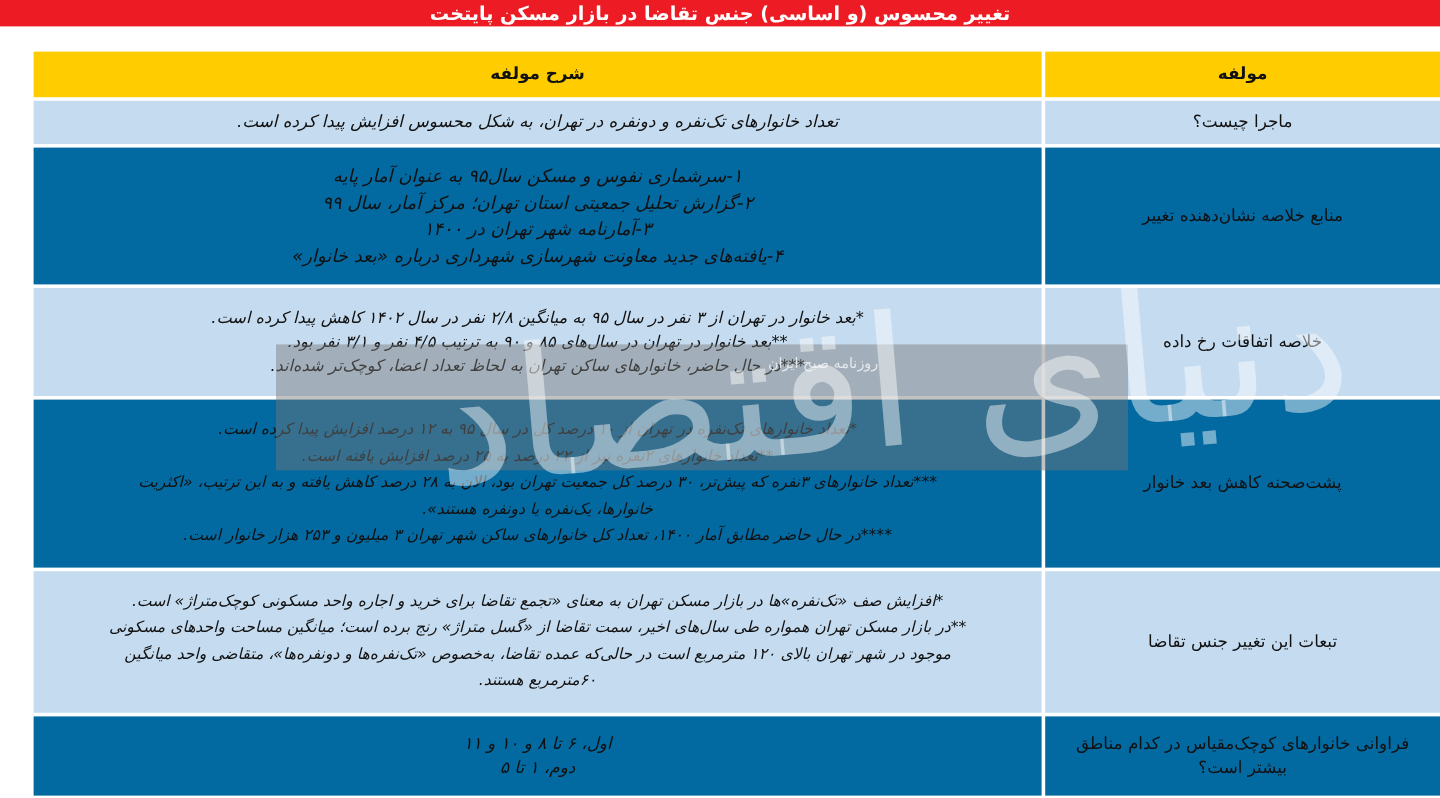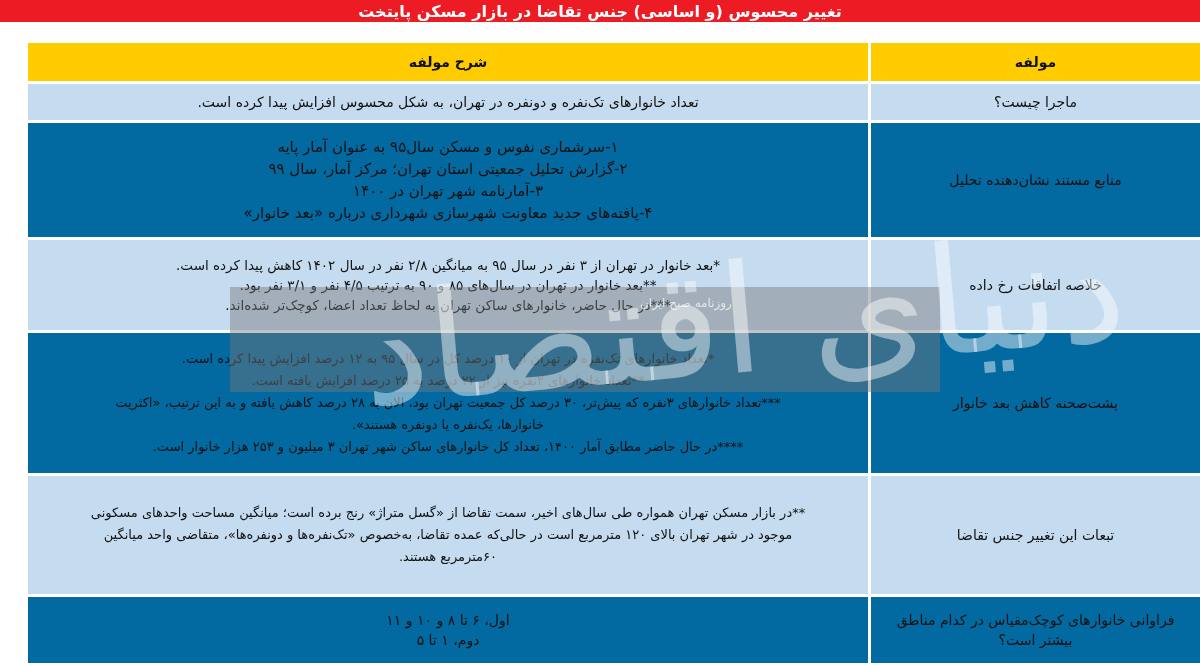--- a/index.html
+++ b/index.html
@@ -14,21 +14,21 @@
     .row { display: flex; flex-direction: row; width: 1200px; margin-bottom: 3px; }
     .cell {
       display: flex; align-items: center; justify-content: center;
       text-align: center; color: #111; font-size: 14px; line-height: 20px;
     }
     .cell.key { width: 329px; margin-left: 3px; }
     .cell.val { width: 840px; flex-direction: column; }
     .hdr .cell { background: #ffcc00; height: 38px; font-weight: bold; font-size: 14px; }
     .dark .cell { background: #c5dcf0; }
     .light .cell { background: #0369a1; }
-    .val p { margin: 0; white-space: nowrap; }
+    .val p { margin: 0; white-space: nowrap; font-style: italic; }
     .watermark {
       position: absolute; left: 230px; top: 287px; width: 710px; height: 105px;
       background: rgba(120,120,120,0.45); pointer-events: none;
     }
     .wm-text {
       position: absolute; left: 360px; top: 245px; font-size: 150px; color: rgba(255,255,255,0.45);
       font-family: "DejaVu Serif", serif; transform: rotate(-5deg); pointer-events: none; line-height: 1;
     }
     .wm-small {
       position: absolute; left: 640px; top: 296px; font-size: 12px; color: rgba(255,255,255,0.7);
@@ -47,21 +47,21 @@
   </div>
 
   <div class="row dark" style="height:36px">
     <div class="cell key">ماجرا چیست؟</div>
     <div class="cell val">
       <p>تعداد خانوارهای تک‌نفره و دونفره در تهران، به شکل محسوس افزایش پیدا کرده است.</p>
     </div>
   </div>
 
   <div class="row light" style="height:114px">
-    <div class="cell key">منابع مستند نشان‌دهنده تحلیل</div>
+    <div class="cell key">منابع خلاصه نشان‌دهنده تغییر</div>
     <div class="cell val" style="font-size:15px;line-height:22px">
       <p>۱-سرشماری نفوس و مسکن سال۹۵ به عنوان آمار پایه</p>
       <p>۲-گزارش تحلیل جمعیتی استان تهران؛ مرکز آمار، سال ۹۹</p>
       <p>۳-آمارنامه شهر تهران در ۱۴۰۰</p>
       <p>۴-یافته‌های جدید معاونت شهرسازی شهرداری درباره «بعد خانوار»</p>
     </div>
   </div>
 
   <div class="row dark" style="height:90px">
     <div class="cell key">خلاصه اتفاقات رخ داده</div>
@@ -79,20 +79,21 @@
       <p>**تعداد خانوارهای ۲نفره نیز از ۲۲ درصد به ۲۵ درصد افزایش یافته است.</p>
       <p>***تعداد خانوارهای ۳نفره که پیش‌تر، ۳۰ درصد کل جمعیت تهران بود، الان به ۲۸ درصد کاهش یافته و به این ترتیب، «اکثریت</p>
       <p>خانوارها، یک‌نفره یا دونفره هستند».</p>
       <p>****در حال حاضر مطابق آمار ۱۴۰۰، تعداد کل خانوارهای ساکن شهر تهران ۳ میلیون و ۲۵۳ هزار خانوار است.</p>
     </div>
   </div>
 
   <div class="row dark" style="height:118px">
     <div class="cell key">تبعات این تغییر جنس تقاضا</div>
     <div class="cell val" style="font-size:13px;line-height:22px">
+      <p>*افزایش صف «تک‌نفره»ها در بازار مسکن تهران به معنای «تجمع تقاضا برای خرید و اجاره واحد مسکونی کوچک‌متراژ» است.</p>
       <p>**در بازار مسکن تهران همواره طی سال‌های اخیر، سمت تقاضا از «گسل متراژ» رنج برده است؛ میانگین مساحت واحدهای مسکونی</p>
       <p>موجود در شهر تهران بالای ۱۲۰ مترمربع است در حالی‌که عمده تقاضا، به‌خصوص «تک‌نفره‌ها و دونفره‌ها»، متقاضی واحد میانگین</p>
       <p>۶۰مترمربع هستند.</p>
     </div>
   </div>
 
   <div class="row light" style="height:66px">
     <div class="cell key" style="padding:0 8px">فراوانی خانوارهای کوچک‌مقیاس در کدام مناطق بیشتر است؟</div>
     <div class="cell val">
       <p>اول، ۶ تا ۸ و ۱۰ و ۱۱</p>

